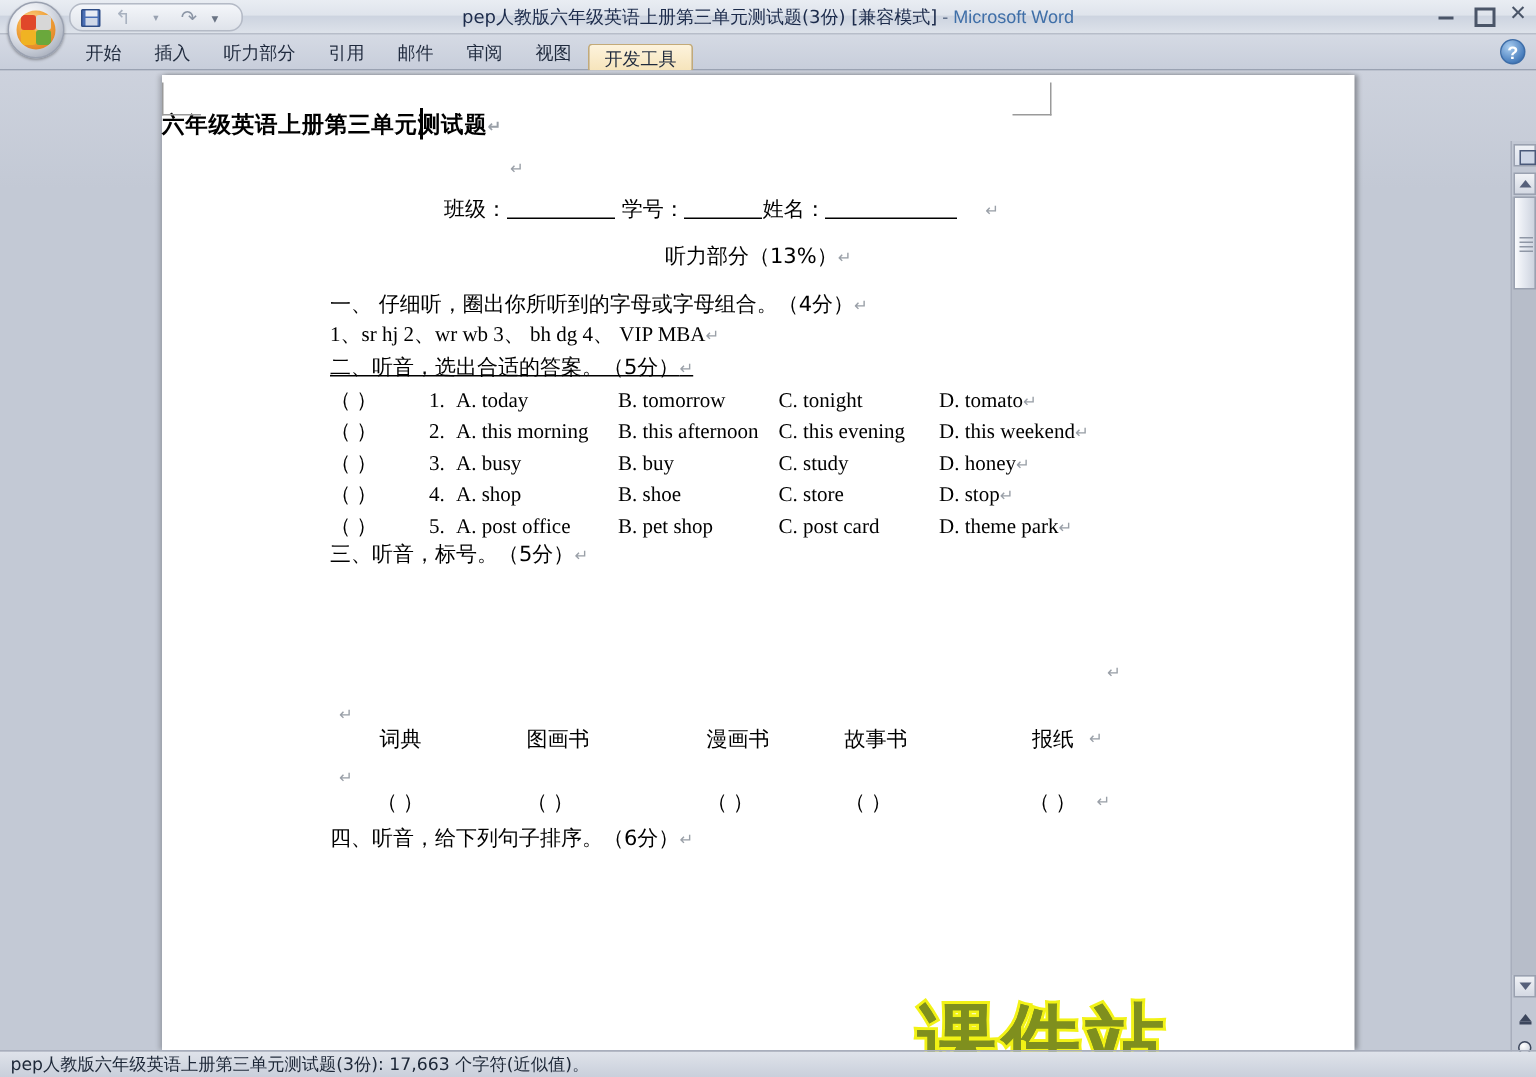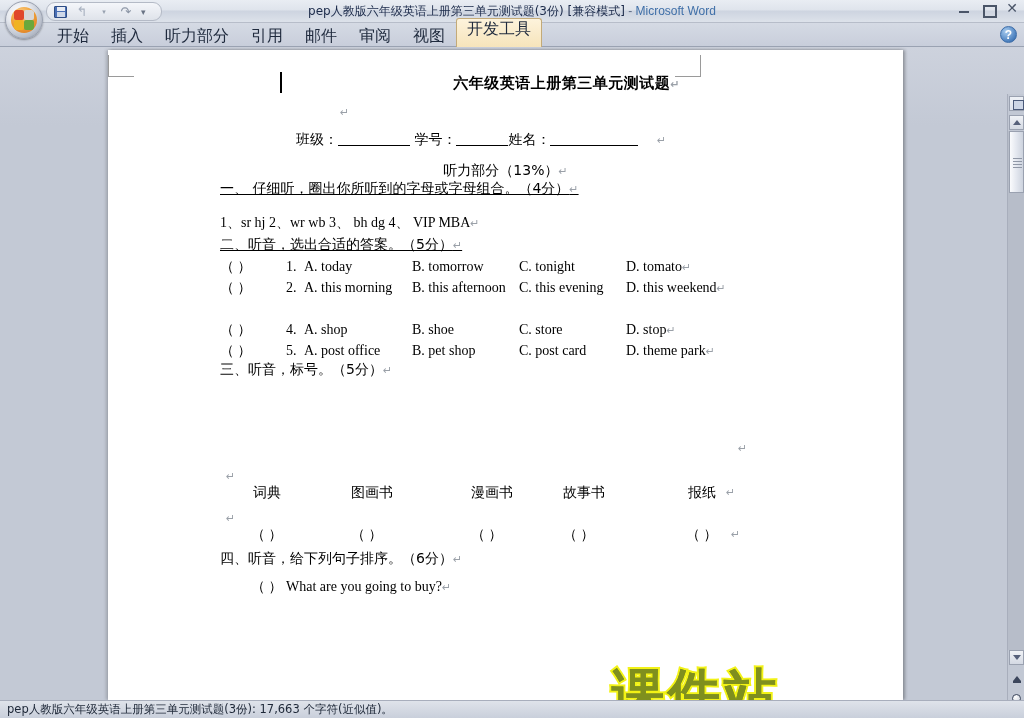--- a/index.html
+++ b/index.html
@@ -70,27 +70,27 @@
   .wb-close { font-size:14px; color:#4a5568; line-height:13px; text-align:center; font-family:"Liberation Sans",sans-serif; }
 
   
   .ribbon {
     position: absolute; left: 0; top: 23px; width: 1024px; height: 24px;
     background: linear-gradient(to bottom,#d5dae4 0%, #c8cedb 100%);
     border-bottom: 1px solid #9aa2b2;
   }
   .tabs { position:absolute; left: 46px; top:0; height:24px; display:flex; align-items:flex-end; }
   .tab {
-    font-size: 16px; color: #1f2a3d; padding: 3px 11px 4px 11px;
+    font-size: 12px; color: #1f2a3d; padding: 3px 11px 4px 11px;
     line-height: 15px; white-space: nowrap; cursor: default;
   }
   .tab.active {
     background: linear-gradient(to bottom, #fdf3dc 0%, #f6e4bb 100%);
     border: 1px solid #c3aa78; border-bottom: none;
-    border-radius: 3px 3px 0 0; padding: 2px 10px 11px 10px;
+    border-radius: 3px 3px 0 0; padding: 2px 10px 0 10px;
   }
   .help-btn {
     position:absolute; right:7px; top:3px; width:17px; height:17px; border-radius:50%;
     background: radial-gradient(circle at 35% 30%, #a9cdf0, #4a7fbe 70%, #2d5b94);
     color:#fff; font-size:12px; font-weight:bold; text-align:center; line-height:17px;
     border:1px solid #3d6da8;
   }
 
   
   .workspace {
@@ -109,31 +109,31 @@
 
   
   .doc { position:absolute; left:0; top:0; width:795px; height:650px; color:#000; }
   .cn { font-family:"DejaVu Sans","Liberation Sans",sans-serif; }
   .en { font-family:"Liberation Serif","DejaVu Serif",serif; }
   .pilcrow { color:#9aa0a8; font-size:11px; font-family:"DejaVu Sans",sans-serif; }
 
   .caret { position:absolute; left:172px; top:22px; width:2px; height:21px; background:#000; }
 
   .doc-title {
-    position:absolute; left:0; top:24px; width:917px; text-align:center;
+    position:absolute; left:0; top:24px; width:917px; text-align:left;
     font-size:15px; font-weight:bold; letter-spacing:.5px;
   }
   .line-pil-1 { position:absolute; left:232px; top:56px; }
 
   .namerow { position:absolute; left:188px; top:81px; font-size:14px; white-space:nowrap; }
   .blank { display:inline-block; border-bottom:1px solid #000; vertical-align:-2px; }
 
   .subhead { position:absolute; left:0; top:112px; width:795px; text-align:center; font-size:14px; }
 
-  .q1 { position:absolute; left:112px; top:130px; font-size:14px; white-space:nowrap;text-decoration:underline; }
+  .q1 { position:absolute; left:112px; top:144px; font-size:14px; white-space:nowrap; }
   .q1-items { position:absolute; left:112px; top:164px; font-size:14px; white-space:nowrap; }
   .q2 { position:absolute; left:112px; top:186px; font-size:14px; white-space:nowrap;text-decoration:underline; }
 
   .mcrow { position:absolute; left:112px; font-size:14px; white-space:nowrap; }
   .mc-paren { display:inline-block; width:66px; }
   .mc-a { display:inline-block; width:108px; }
   .mc-b { display:inline-block; width:107px; }
   .mc-c { display:inline-block; width:107px; }
 
   .q3 { position:absolute; left:112px; top:311px; font-size:14px; white-space:nowrap; }
@@ -307,20 +307,23 @@
       <div class="q2 cn">
         <span>二、听音，选出合适的答案。（5分）</span><span class="pilcrow">↵</span>
       </div>
 
       <div class="mcrow en" style="top:208px">
         <span class="mc-paren">（    ）</span><span style="display:inline-block;width:18px">1.</span><span class="mc-a">A. today</span><span class="mc-b">B. tomorrow</span><span class="mc-c">C. tonight</span><span>D. tomato</span><span class="pilcrow">↵</span>
       </div>
       <div class="mcrow en" style="top:229px">
         <span class="mc-paren">（    ）</span><span style="display:inline-block;width:18px">2.</span><span class="mc-a">A. this morning</span><span class="mc-b">B. this afternoon</span><span class="mc-c">C. this evening</span><span>D. this weekend</span><span class="pilcrow">↵</span>
       </div>
+      <div class="mcrow en" style="top:250px">
+        <span class="mc-paren">（    ）</span><span style="display:inline-block;width:18px">3.</span><span class="mc-a">A. busy</span><span class="mc-b">B. buy</span><span class="mc-c">C. study</span><span>D. honey</span><span class="pilcrow">↵</span>
+      </div>
       <div class="mcrow en" style="top:271px">
         <span class="mc-paren">（    ）</span><span style="display:inline-block;width:18px">4.</span><span class="mc-a">A. shop</span><span class="mc-b">B. shoe</span><span class="mc-c">C. store</span><span>D. stop</span><span class="pilcrow">↵</span>
       </div>
       <div class="mcrow en" style="top:292px">
         <span class="mc-paren">（    ）</span><span style="display:inline-block;width:18px">5.</span><span class="mc-a">A. post office</span><span class="mc-b">B. pet shop</span><span class="mc-c">C. post card</span><span>D. theme park</span><span class="pilcrow">↵</span>
       </div>
 
       <div class="q3 cn">
         <span>三、听音，标号。（5分）</span><span class="pilcrow">↵</span>
       </div>
@@ -345,24 +348,20 @@
         <span class="p" style="left:363px">（    ）</span>
         <span class="p" style="left:455px">（    ）</span>
         <span class="p" style="left:578px">（    ）</span>
         <span class="p pilcrow" style="left:623px;top:2px">↵</span>
       </div>
 
       <div class="q4 cn">
         <span>四、听音，给下列句子排序。（6分）</span><span class="pilcrow">↵</span>
       </div>
 
-      <div class="sentrow en" style="left:143px; top:528px">
-        <span>（   ）</span>
-        <span>What are you going to buy?</span><span class="pilcrow">↵</span>
-      </div>
 
     </div>
   </div>
 
   <div class="mk mk-tl"></div>
   <div class="mk mk-tr"></div>
 
   <div class="watermark">
     <div class="wm-cn">课件站</div>
     <div class="wm-cn2">课件站</div>

